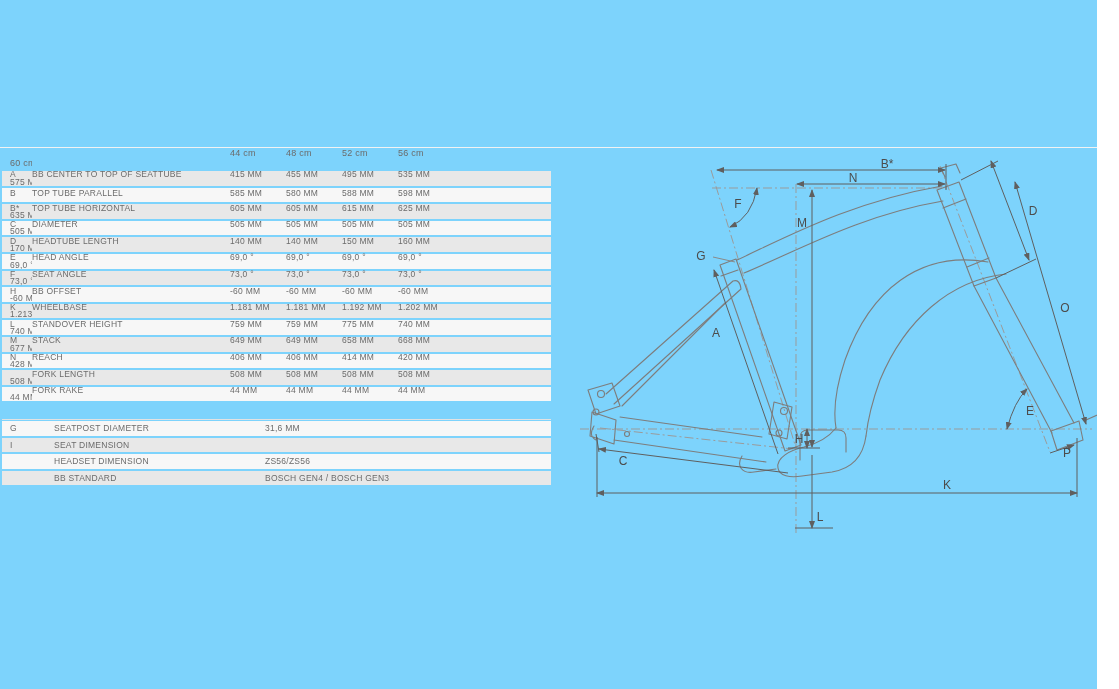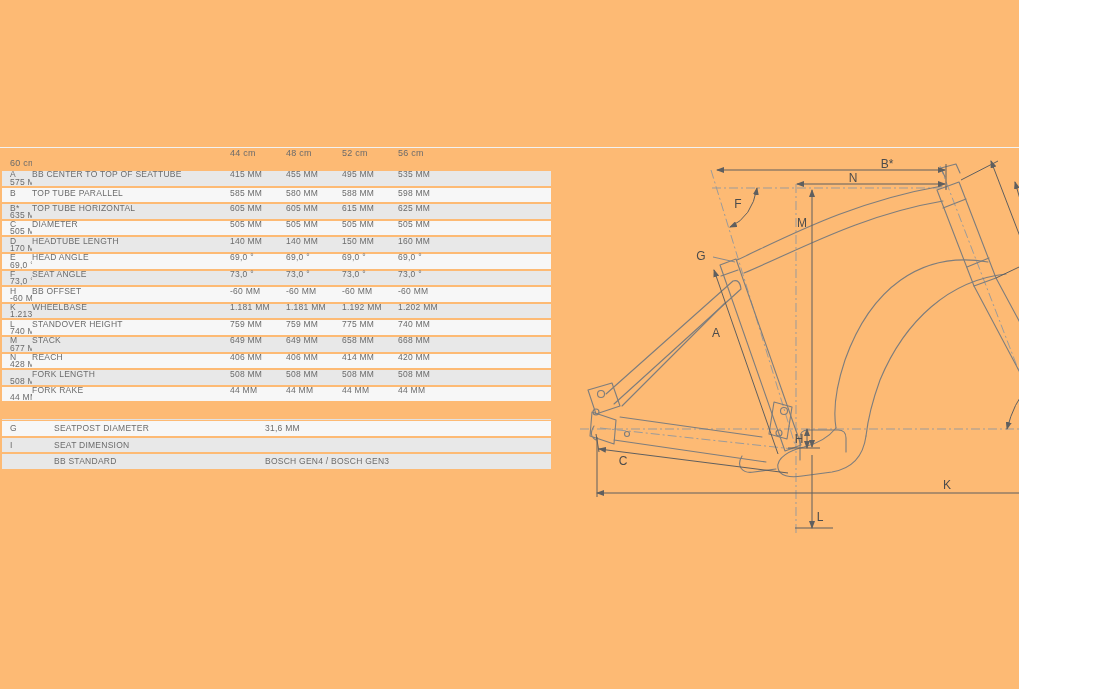--- a/index.html
+++ b/index.html
@@ -1,16 +1,16 @@
 <!DOCTYPE html>
 <html><head>
 <meta charset="utf-8">
 <style>
   html,body{margin:0;padding:0;background:#fff;}
-  #page{position:relative;width:1019px;height:689px;background:#fdba74;overflow:hidden;
+  #page{position:relative;width:1097px;height:689px;background:#7dd3fc;overflow:hidden;
         font-family:"Liberation Sans",sans-serif;}
   .top-divider{position:absolute;left:0;top:147px;width:1119px;height:1px;background:#f2f2f2;}
 
   
   #geo-table{position:absolute;left:2px;top:148px;width:549px;}
   .g-head{display:grid;grid-template-columns:22px 198px 56px 56px 56px 56px;
           padding-left:8px;height:21px;align-items:center;margin-bottom:2px;}
   .g-row{display:grid;grid-template-columns:22px 198px 56px 56px 56px 56px;
          padding-left:8px;height:14.6px;margin-bottom:2px;align-items:center;}
   .s-row{display:grid;grid-template-columns:44px 211px 280px;
@@ -177,20 +177,25 @@
   <div id="spec-table">
       <div class="s-row light">
         <span class="cell">G</span>
         <span class="cell">SEATPOST DIAMETER</span>
         <span class="cell">31,6 MM</span>
       </div>
       <div class="s-row dark">
         <span class="cell">I</span>
         <span class="cell">SEAT DIMENSION</span>
         <span class="cell"></span>
+      </div>
+      <div class="s-row light">
+        <span class="cell"></span>
+        <span class="cell">HEADSET DIMENSION</span>
+        <span class="cell">ZS56/ZS56</span>
       </div>
       <div class="s-row dark">
         <span class="cell"></span>
         <span class="cell">BB STANDARD</span>
         <span class="cell">BOSCH GEN4 / BOSCH GEN3</span>
       </div>
     </div>
 
   <div id="diagram">
     <svg width="549" height="410" viewBox="0 0 549 410">

